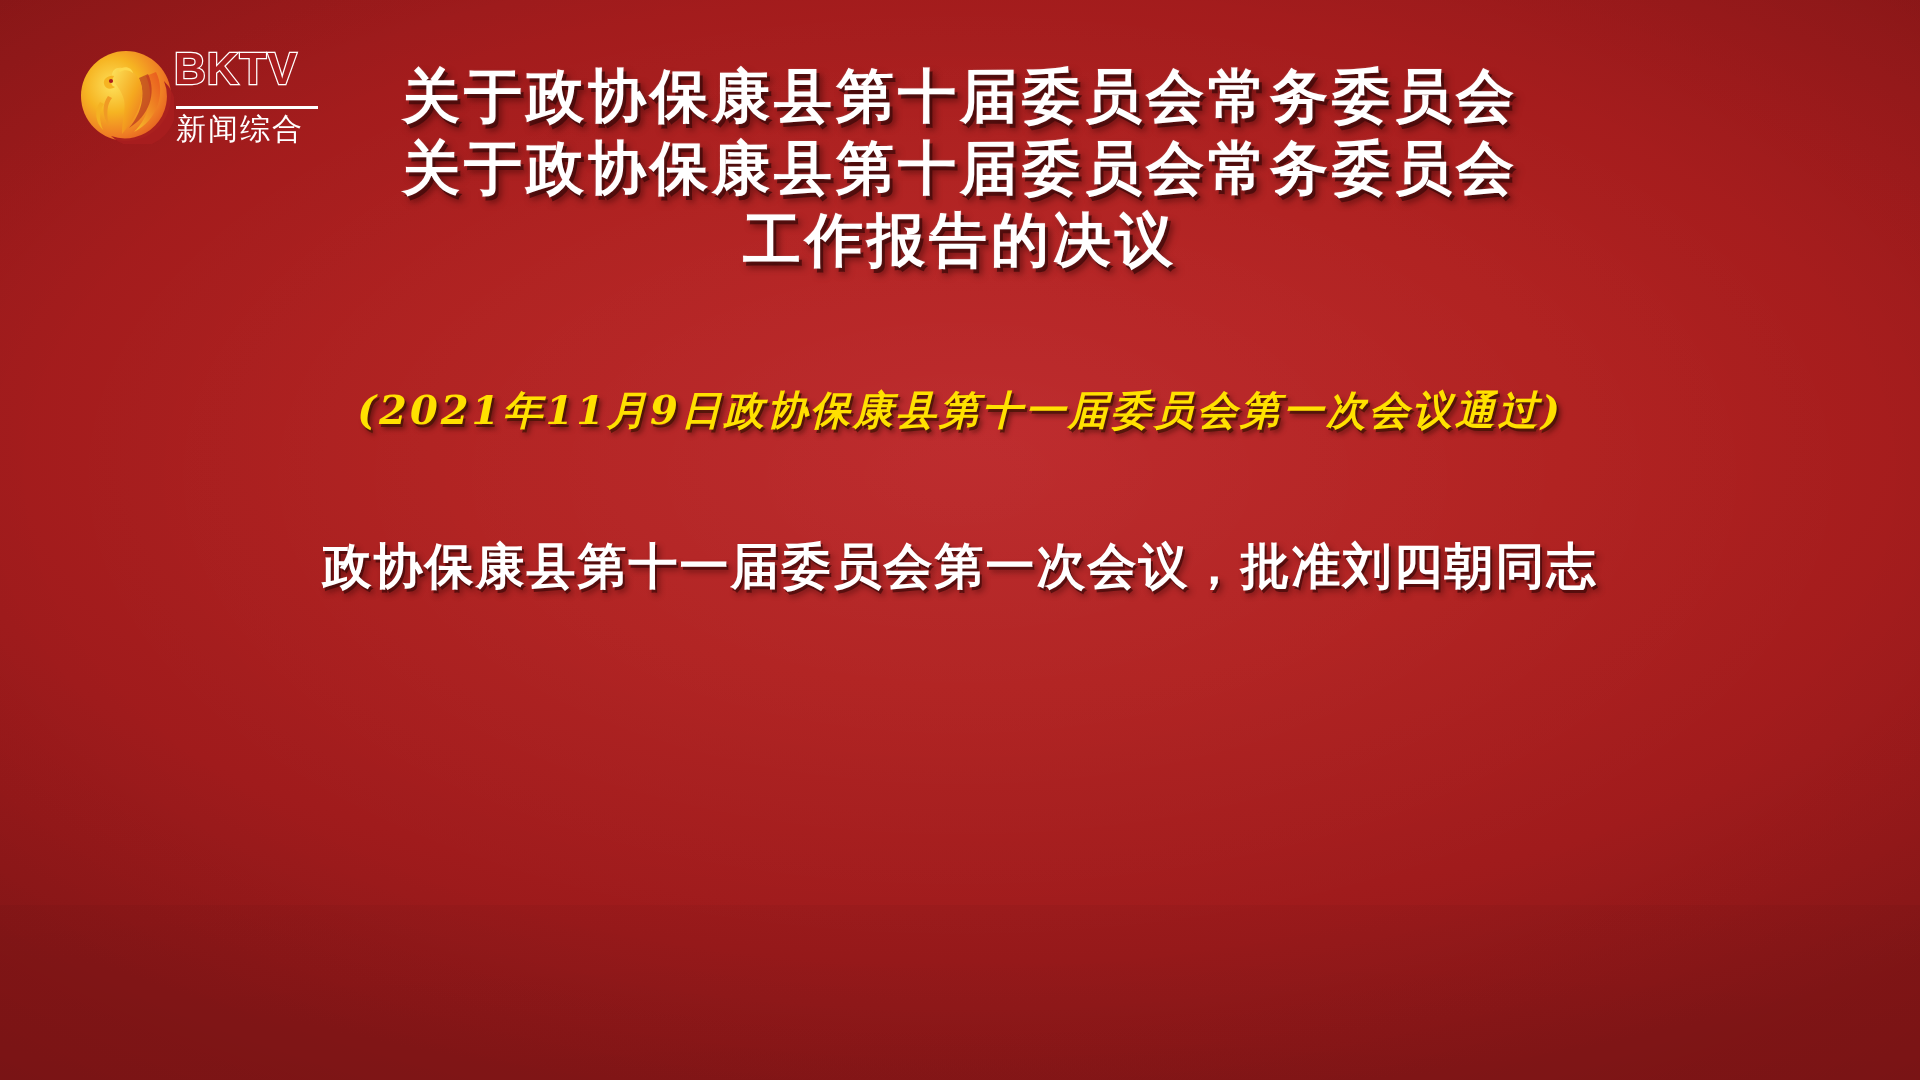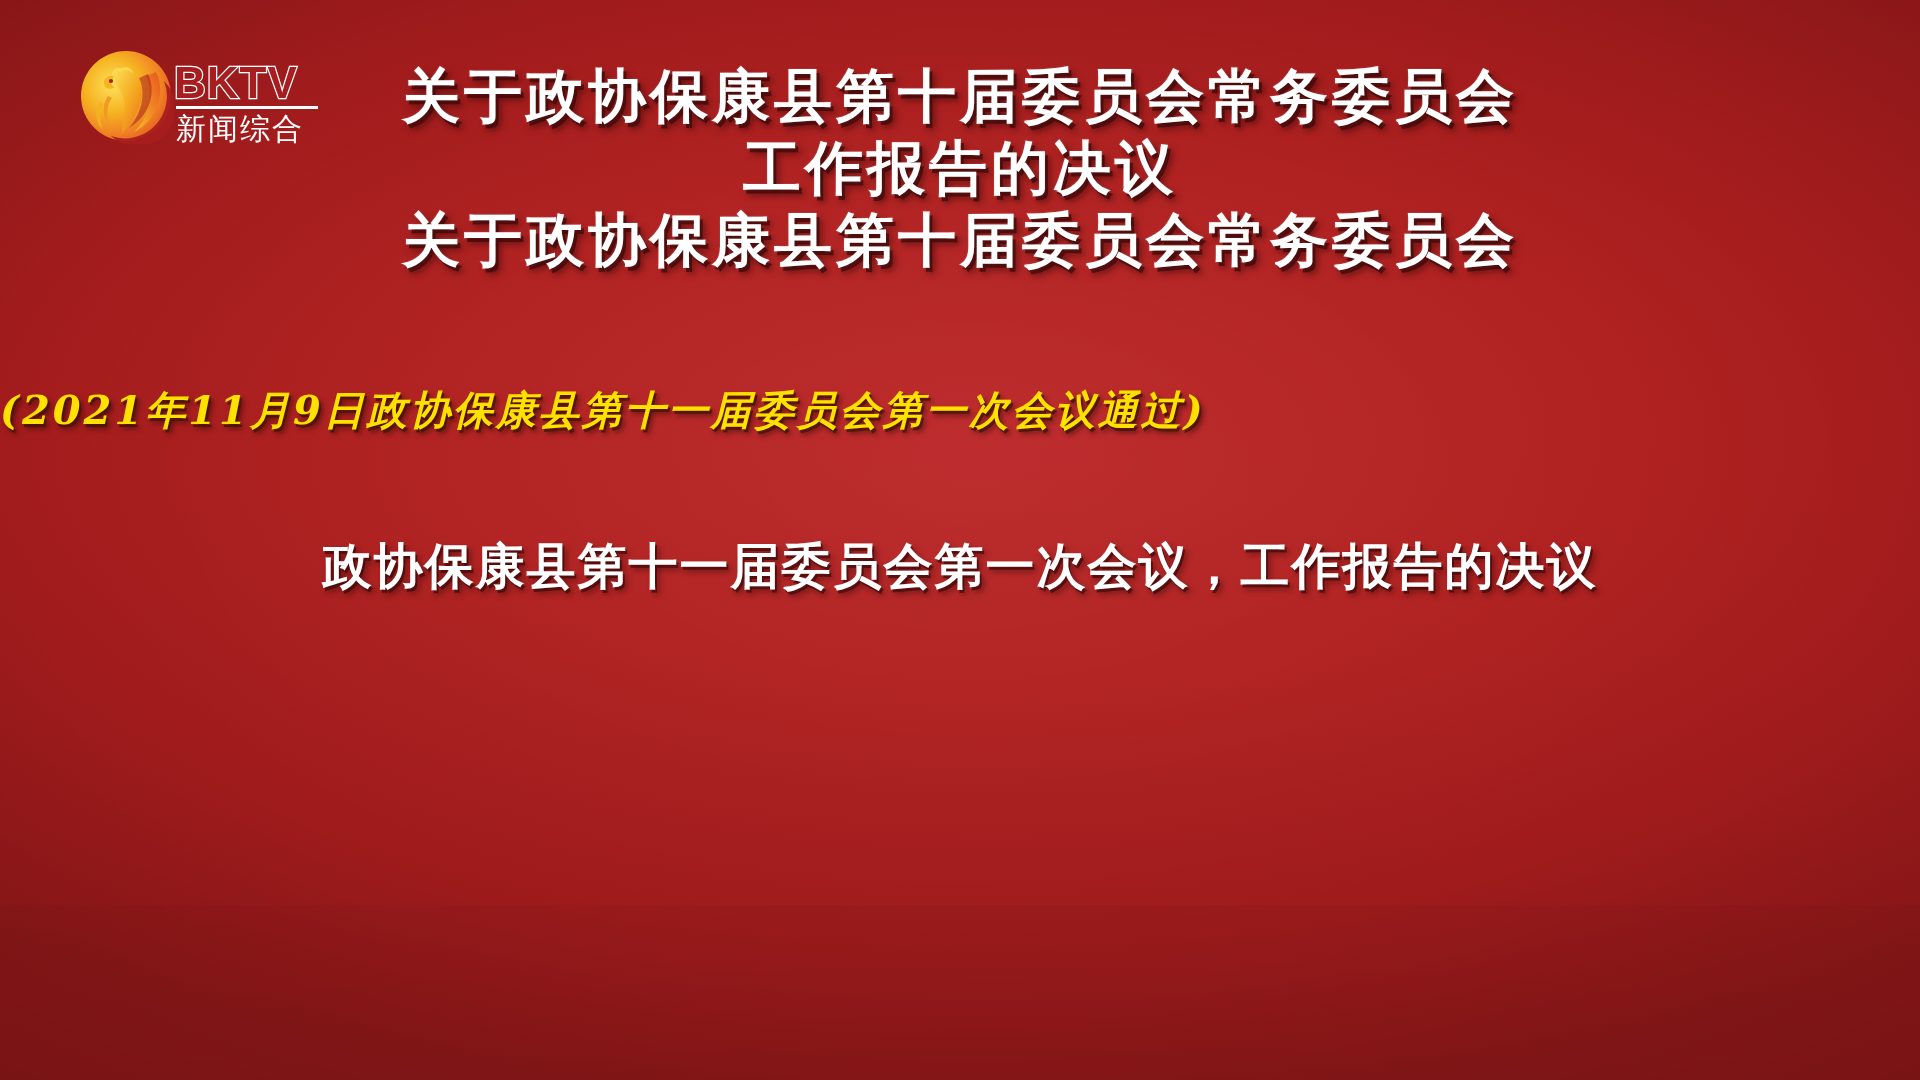--- a/index.html
+++ b/index.html
@@ -47,21 +47,21 @@
   #logo-mark {
     position: absolute;
     left: 0;
     top: 2px;
     width: 96px;
     height: 96px;
   }
   #logo-wordmark {
     position: absolute;
     left: 96px;
-    top: 14px;
+    top: 0;
     width: 146px;
     height: 50px;
   }
   .bktv-text {
     font-family: "Liberation Sans", "DejaVu Sans", sans-serif;
     font-weight: 700;
     font-size: 44px;
     letter-spacing: 1px;
     line-height: 46px;
     color: #a81d1f;
@@ -113,20 +113,21 @@
       0 0 2px rgba(255,255,255,0.25);
     white-space: nowrap;
   }
 
   
   #date-line {
     position: absolute;
     left: 0;
     right: 0;
     top: 382px;
+    text-align: center;
     z-index: 4;
     font-family: "DejaVu Serif", "Liberation Serif", serif;
     font-weight: 700;
     font-style: italic;
     font-size: 40px;
     line-height: 56px;
     letter-spacing: 3px;
     color: #ffe100;
     text-shadow:
       2px 3px 0 rgba(70,20,6,0.80),
@@ -205,25 +206,25 @@
 
     <div id="logo-wordmark">
       <div class="bktv-text">BKTV</div>
     </div>
     <div id="logo-underline"></div>
     <div id="logo-sub">新闻综合</div>
   </div>
 
   <div id="title-block">
     <div class="title-line">关于政协保康县第十届委员会常务委员会</div>
+    <div class="title-line">关于政协保康县第十届委员会常务委员会</div>
     <div class="title-line">工作报告的决议</div>
-    <div class="title-line">关于政协保康县第十届委员会常务委员会</div>
   </div>
 
   <div id="date-line">(2021年11月9日政协保康县第十一届委员会第一次会议通过)</div>
 
   <div id="body-block">
-    <div class="body-line indent">政协保康县第十一届委员会第一次会议，工作报告的决议</div>
+    <div class="body-line indent">政协保康县第十一届委员会第一次会议，批准刘四朝同志</div>
   </div>
 
   <div id="scanline"></div>
   <div id="vignette"></div>
 </div>
 
 </body></html>

